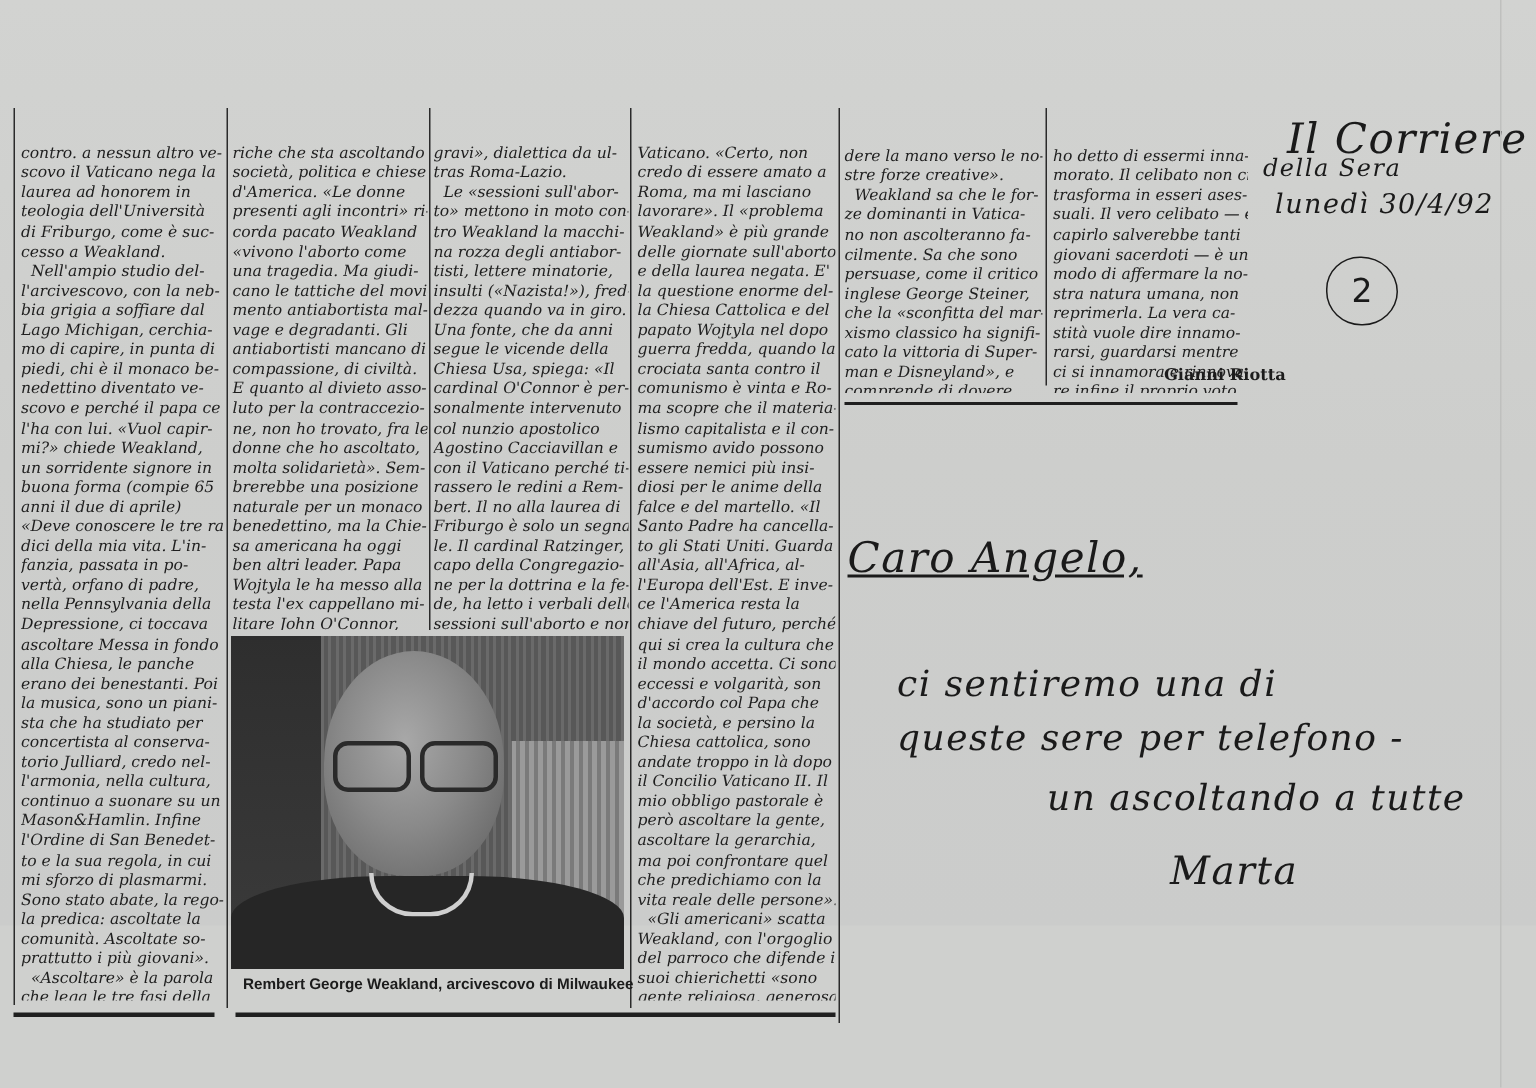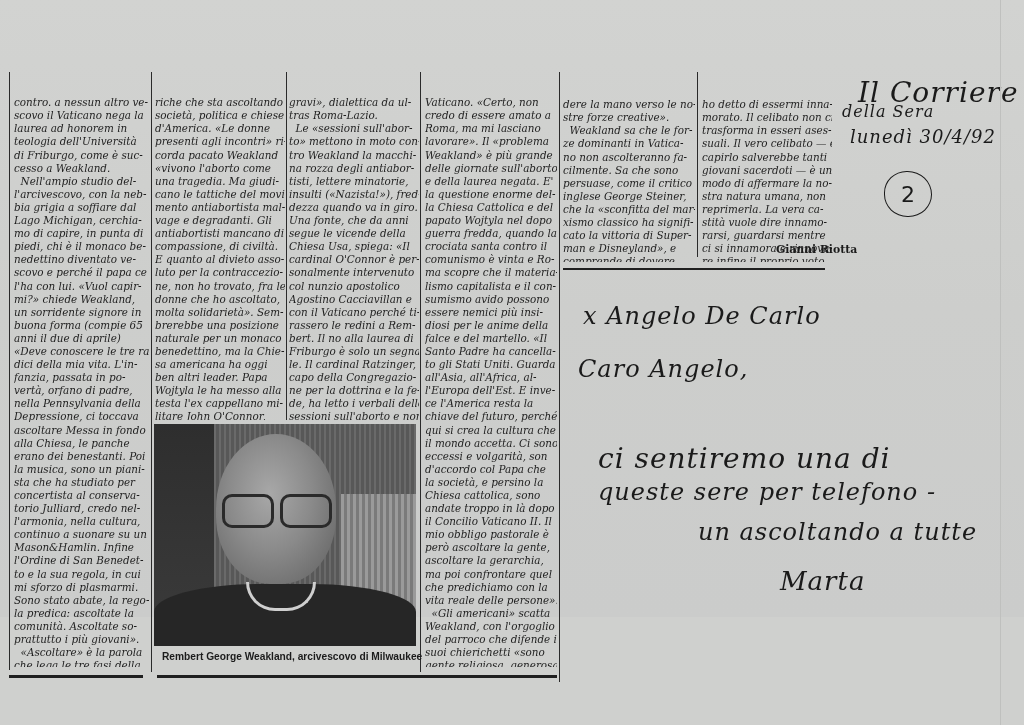--- a/index.html
+++ b/index.html
@@ -144,21 +144,20 @@
   <div class="hrule" style="left:157px; top:675px; width:400px;"></div>
   <div class="hrule" style="left:563px; top:268px; width:262px; height:2px;"></div>
 
   <div class="hand" style="left:858px; top:76px; font-size:28px;">Il Corriere</div>
   <div class="hand" style="left:842px; top:102px; font-size:16px;">della Sera</div>
   <div class="hand" style="left:850px; top:126px; font-size:18px;">lunedì 30/4/92</div>
   <div class="circle-num">
     <span>2</span>
   </div>
 
-  <div class="hand" style="left:583px; top:302px; font-size:24px;">x Angelo De Carlo</div>
-  <div class="hand" style="left:578px; top:355px; font-size:24px;">Caro Angelo,</div>
-  <div class="hand" style="left:598px; top:442px; font-size:28px;">ci sentiremo una di</div>
+  <div class="hand" style="left:565px; top:355px; font-size:28px;text-decoration:underline;">Caro Angelo,</div>
+  <div class="hand" style="left:598px; top:442px; font-size:24px;">ci sentiremo una di</div>
   <div class="hand" style="left:598px; top:478px; font-size:24px;">queste sere per telefono -</div>
   <div class="hand" style="left:698px; top:518px; font-size:24px;">un ascoltando a tutte</div>
   <div class="hand" style="left:780px; top:566px; font-size:26px;">Marta</div>
 
   <div class="vrule" style="left:1000px; top:0; height:725px; background:#bfc0be;"></div>
 </div>
 
 </body></html>

